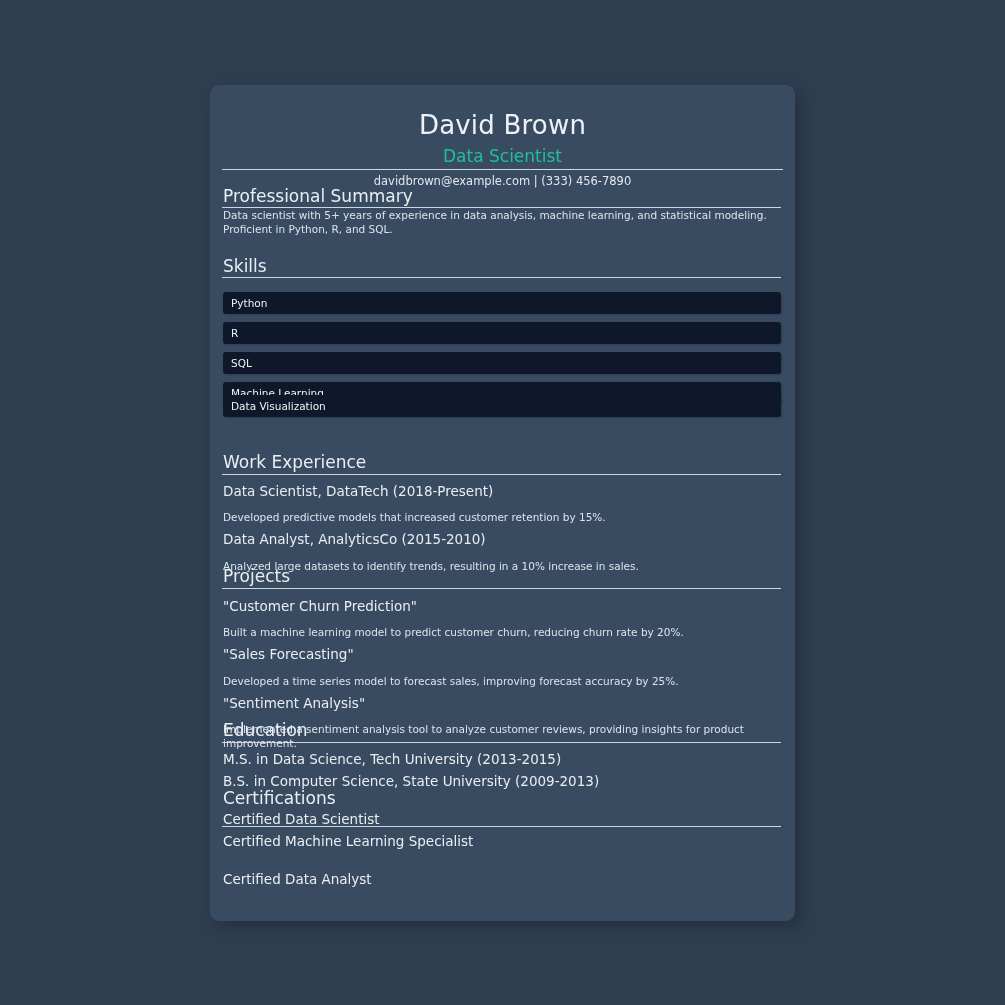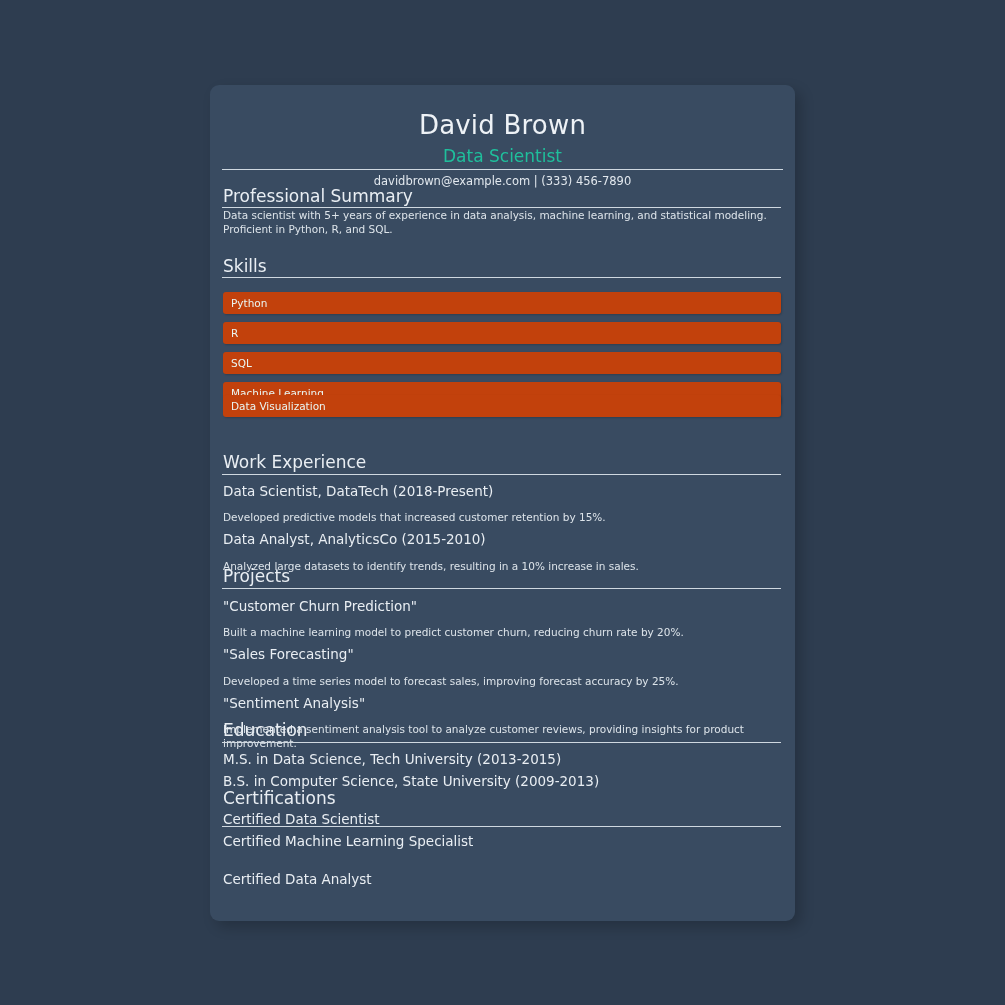--- a/index.html
+++ b/index.html
@@ -90,21 +90,21 @@
     color: #e9eef3;
     white-space: nowrap;
   }
 
   
   .skill-bar {
     position: absolute;
     left: 13px;
     width: 558px;
     height: 22px;
-    background: #c2410c;
+    background: #0f172a;
     border-radius: 3px;
     box-shadow: 1px 1px 2px rgba(0,0,0,0.18);
   }
   .skill-label {
     position: absolute;
     left: 8px;
     top: 50%;
     transform: translateY(-50%);
     font-size: 10.5px;
     color: #eaf6f2;

